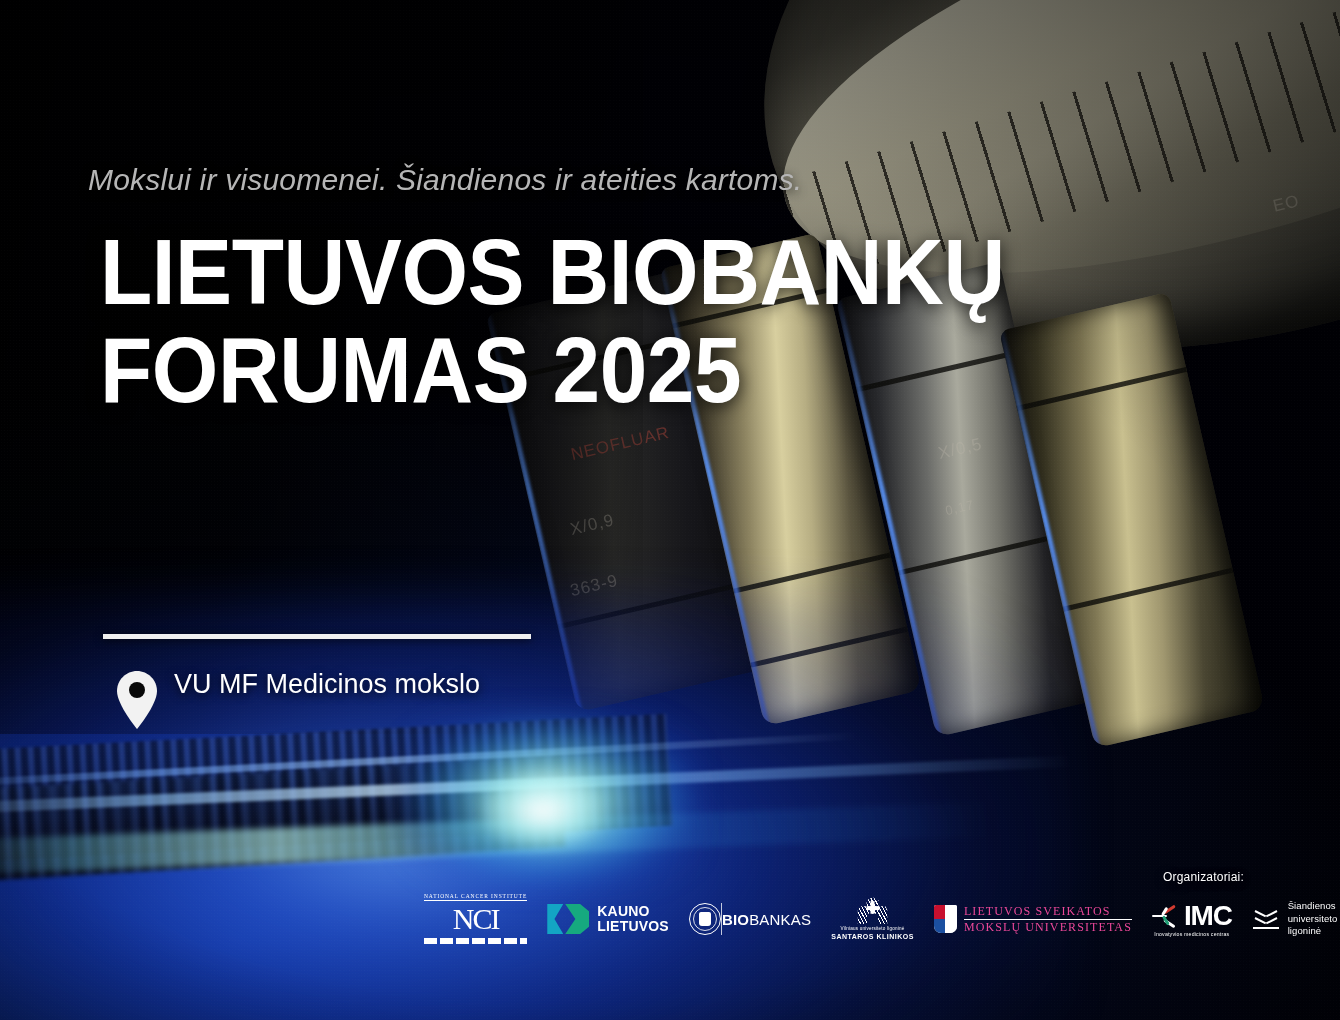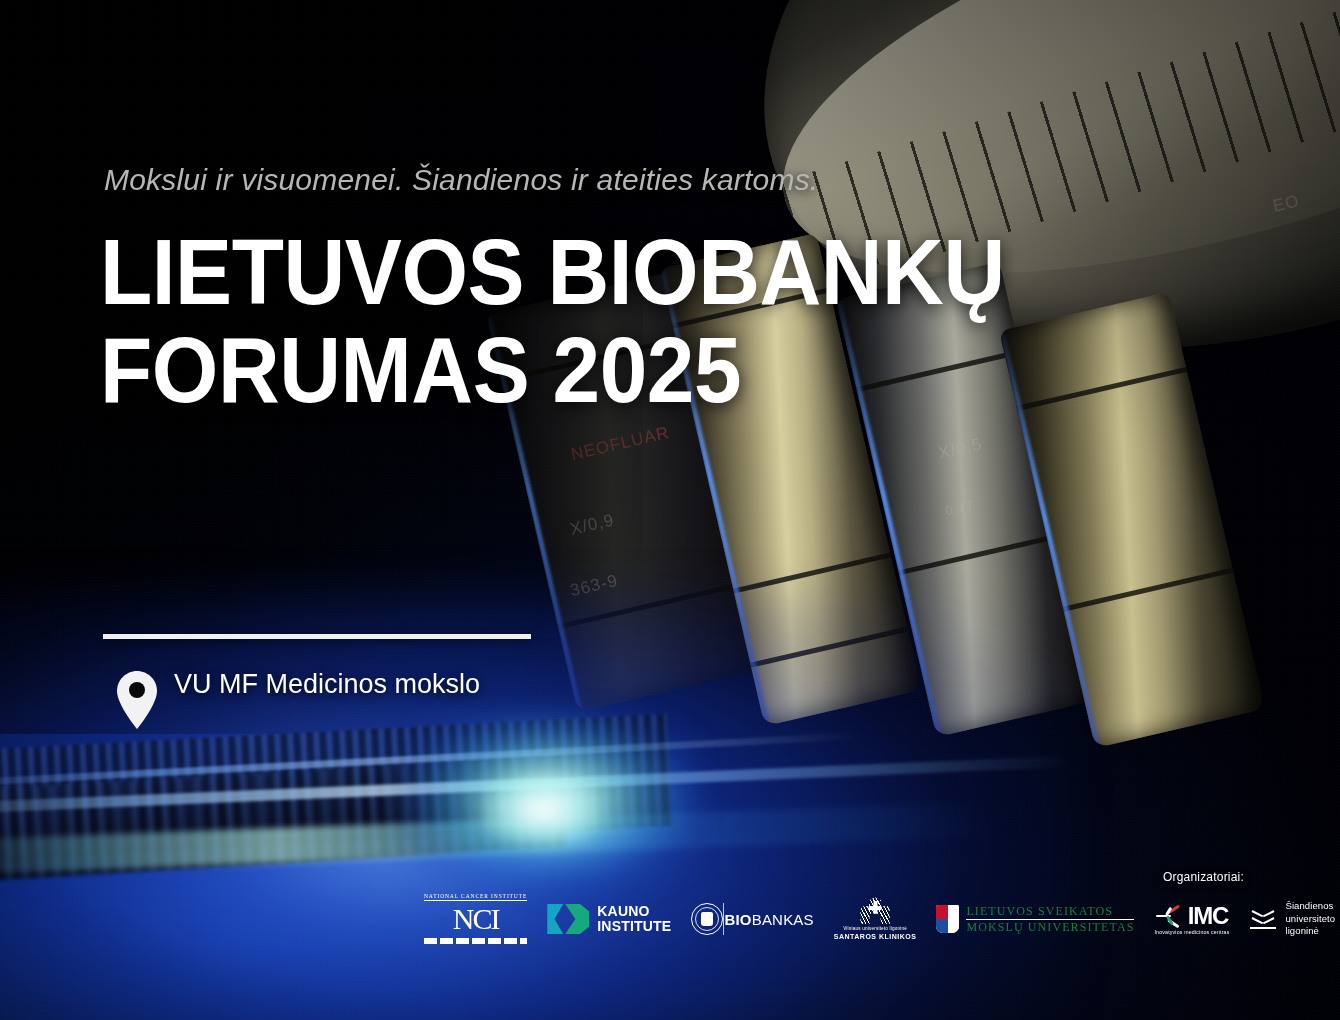--- a/index.html
+++ b/index.html
@@ -191,21 +191,21 @@
       radial-gradient(rgba(255,255,255,.10) .6px,transparent .7px),
       radial-gradient(rgba(255,255,255,.07) .6px,transparent .7px);
     background-size:3px 3px,5px 5px;
     background-position:0 0,2px 3px;
   }
 
   
   .content{position:absolute;inset:0;}
 
   .tagline{
-    position:absolute;left:104px;top:163px;
+    position:absolute;left:88px;top:163px;
     font-size:30px;font-style:italic;color:#b6b6b6;
     letter-spacing:.2px;
     text-shadow:0 2px 10px rgba(0,0,0,.85);
   }
   .title{
     position:absolute;left:100px;top:224px;width:1020px;
     color:#fff;
     font-weight:700;
     font-size:92px;
     line-height:1.06;
@@ -319,37 +319,37 @@
   .lsmu-shield{
     width:23px;height:28px;position:relative;
     display:grid;grid-template-columns:1fr 1fr;grid-template-rows:1fr 1fr;
     border-radius:2px 2px 7px 7px;overflow:hidden;
     background:#fff;
   }
   .q-r{background:#c8102e;}
   .q-b{background:#1b4fa0;}
   .q-w{background:#fff;}
   .lsmu-txt{
-    font-family:"Liberation Serif",serif;color:#15803d;
+    font-family:"Liberation Serif",serif;color:#ec4899;
     font-size:12px;letter-spacing:1.1px;line-height:1.18;
   }
   .lsmu-txt .a{display:block;border-bottom:.8px solid #fff;padding-bottom:.5px;}
   .lsmu-txt .b{display:block;}
 
   
   .imc{flex-direction:column;justify-content:center;gap:1px;}
   .imc-row{display:flex;align-items:center;gap:6px;}
   .imc-mark{width:26px;height:24px;position:relative;}
   .imc-mark i{position:absolute;display:block;height:2.6px;border-radius:2px;}
   .imc-mark .s1{width:15px;background:#fff;left:0;top:11px;transform:rotate(0deg);}
   .imc-mark .s2{width:13px;background:#d23b30;left:11px;top:4px;transform:rotate(-34deg);}
   .imc-mark .s3{width:13px;background:#fff;left:11px;top:18px;transform:rotate(34deg);}
   .imc-mark .s4{width:10px;background:#1f9e74;left:9px;top:15px;transform:rotate(58deg);}
   .imc-mark .s5{width:9px;background:#fff;left:8px;top:6px;transform:rotate(-58deg);}
-  .imc-txt{color:#fff;font-weight:700;font-size:24px;letter-spacing:-1.2px;line-height:1;}
+  .imc-txt{color:#fff;font-weight:700;font-size:28px;letter-spacing:-1.2px;line-height:1;}
   .imc-sub{color:#fff;font-size:5.2px;letter-spacing:.2px;text-align:center;}
 
   
   .klu{gap:8px;}
   .klu-mark{width:28px;height:26px;position:relative;}
   .chv{position:absolute;left:3px;width:22px;height:9px;}
   .chv:before,.chv:after{
     content:"";position:absolute;top:0;width:12px;height:2px;background:#fff;
   }
   .chv:before{left:0;transform-origin:left center;transform:rotate(27deg);}
@@ -448,21 +448,21 @@
         <div class="nci-bar"></div>
       </div>
 
       <div class="logo kk">
         <span class="kk-marks">
           <span class="kk-c1"></span>
             <span class="kk-c2"></span>
         </span>
         <span class="kk-txt">
           <span style="display:block">KAUNO</span>
-          <span style="display:block">INSTITUTE</span>
+          <span style="display:block">LIETUVOS</span>
         </span>
       </div>
 
       <div class="logo vub">
         <span class="seal">
             <span class="seal-core"></span>
           </span>
         <span class="vub-div"></span>
         <span class="vub-txt"><b>BIO</b><span>BANKAS</span></span>
       </div>

